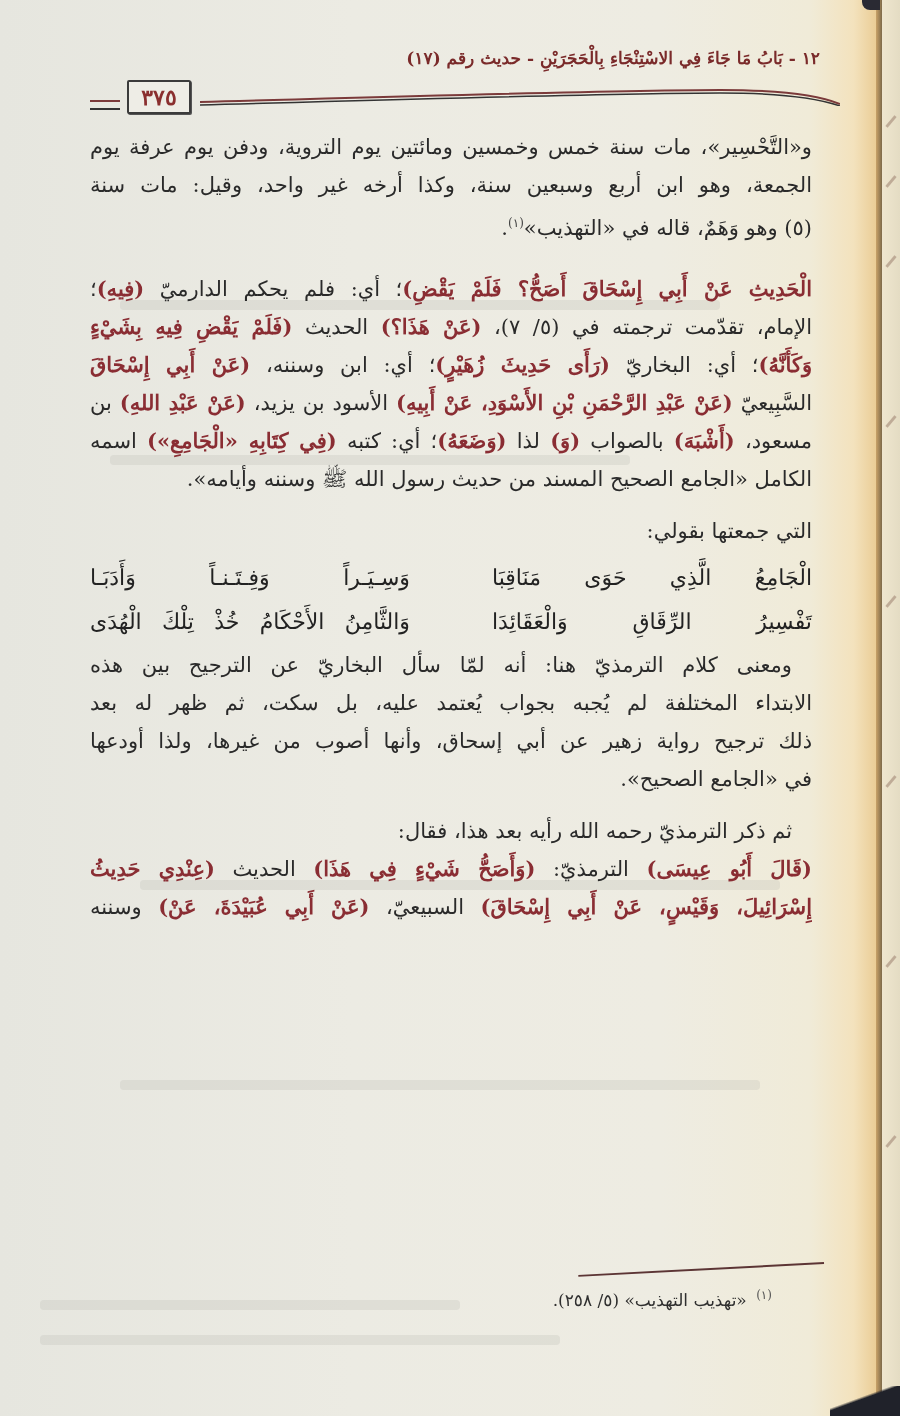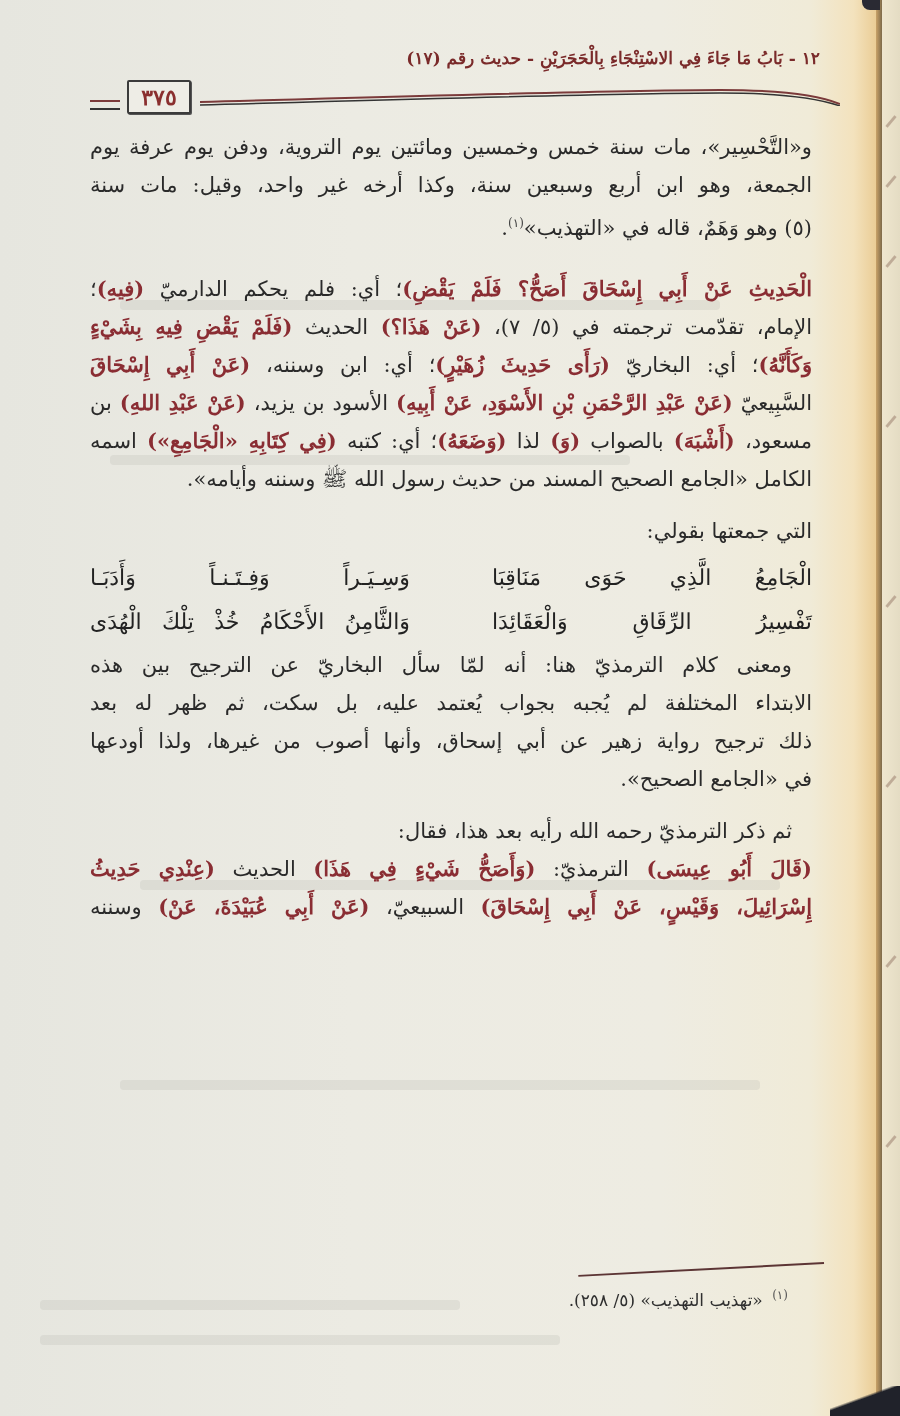--- a/index.html
+++ b/index.html
@@ -179,21 +179,21 @@
       left: 578px;
       width: 246px;
       height: 2px;
       background: #5c3535;
       transform: rotate(-3deg);
       transform-origin: right center;
     }
     .footnote {
       position: absolute;
       top: 1288px;
-      right: 92px;
+      right: 108px;
       direction: rtl;
       font-size: 17px;
       color: #2f2f2f;
       white-space: nowrap;
     }
     .fn-num {
       font-size: 12px;
       vertical-align: super;
       color: #555;
       margin-left: 4px;

